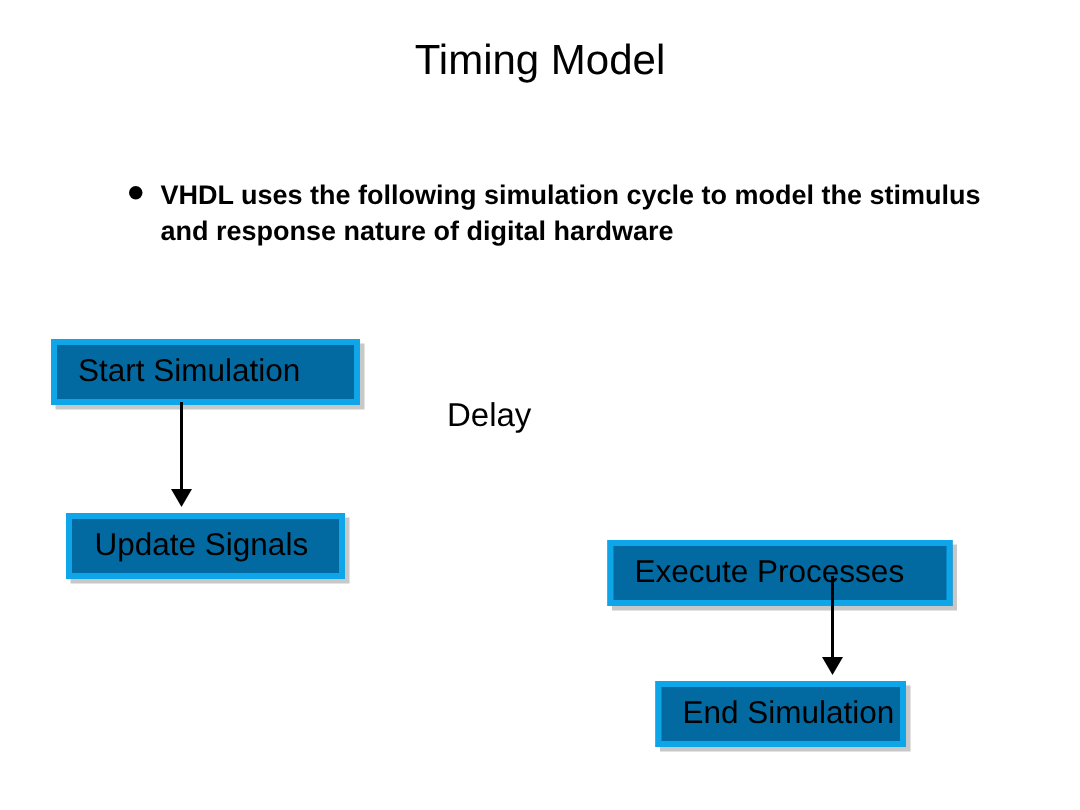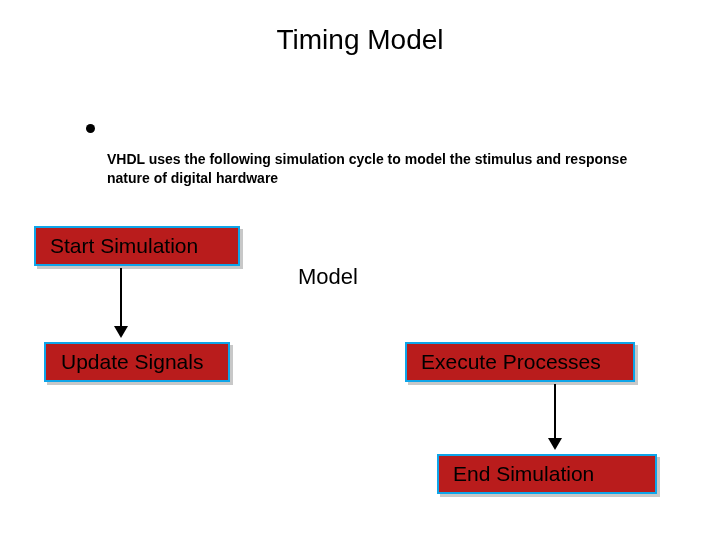--- a/index.html
+++ b/index.html
@@ -32,30 +32,29 @@
   }
   .bullet-dot {
     width: 9px;
     height: 9px;
     background: #000;
     border-radius: 50%;
     margin-top: 6px;
     flex-shrink: 0;
   }
   .bullet-text {
-    font-size: 14px;
+    font-size: 18px;
     font-weight: bold;
     color: #000;
     line-height: 1.35;
-    margin-top: 32px;
   }
   .box {
     position: absolute;
-    border: 2px solid #0ea5e9;
-    background: #b91c1c;
+    border: 4px solid #0ea5e9;
+    background: #0369a1;
     box-shadow: 3px 3px 0 #c8c8c8;
     font-size: 21px;
     color: #000;
     padding: 6px 14px;
     white-space: nowrap;
   }
   .delay-label {
     position: absolute;
     font-size: 22px;
     color: #000;
@@ -88,27 +87,27 @@
 
 <div class="title">Timing Model</div>
 
 <div class="bullet-row">
   <div class="bullet-dot"></div>
   <div class="bullet-text">VHDL uses the following simulation cycle to model the stimulus and response nature of digital hardware</div>
 </div>
 
 <div class="box" style="top:226px; left:34px; width:206px;">Start Simulation</div>
 
-<div class="delay-label" style="top:264px; left:298px;">Model</div>
+<div class="delay-label" style="top:264px; left:298px;">Delay</div>
 
 <div class="box" style="top:342px; left:44px; width:186px;padding-left:15px;">Update Signals</div>
 
-<div class="box" style="top:342px; left:405px; width:230px;">Execute Processes</div>
+<div class="box" style="top:360px; left:405px; width:230px;">Execute Processes</div>
 
-<div class="box" style="top:454px; left:437px; width:220px;">End Simulation</div>
+<div class="box" style="top:454px; left:437px; width:167px;">End Simulation</div>
 
 <div class="arrow" style="top:268px; left:114px; width:14px; height:70px;">
   <div class="arrow-line-v" style="height:58px;"></div>
   <div class="arrow-head-down"></div>
 </div>
 
 <div class="arrow" style="top:384px; left:548px; width:14px; height:66px;">
   <div class="arrow-line-v" style="height:54px;"></div>
   <div class="arrow-head-down"></div>
 </div>

